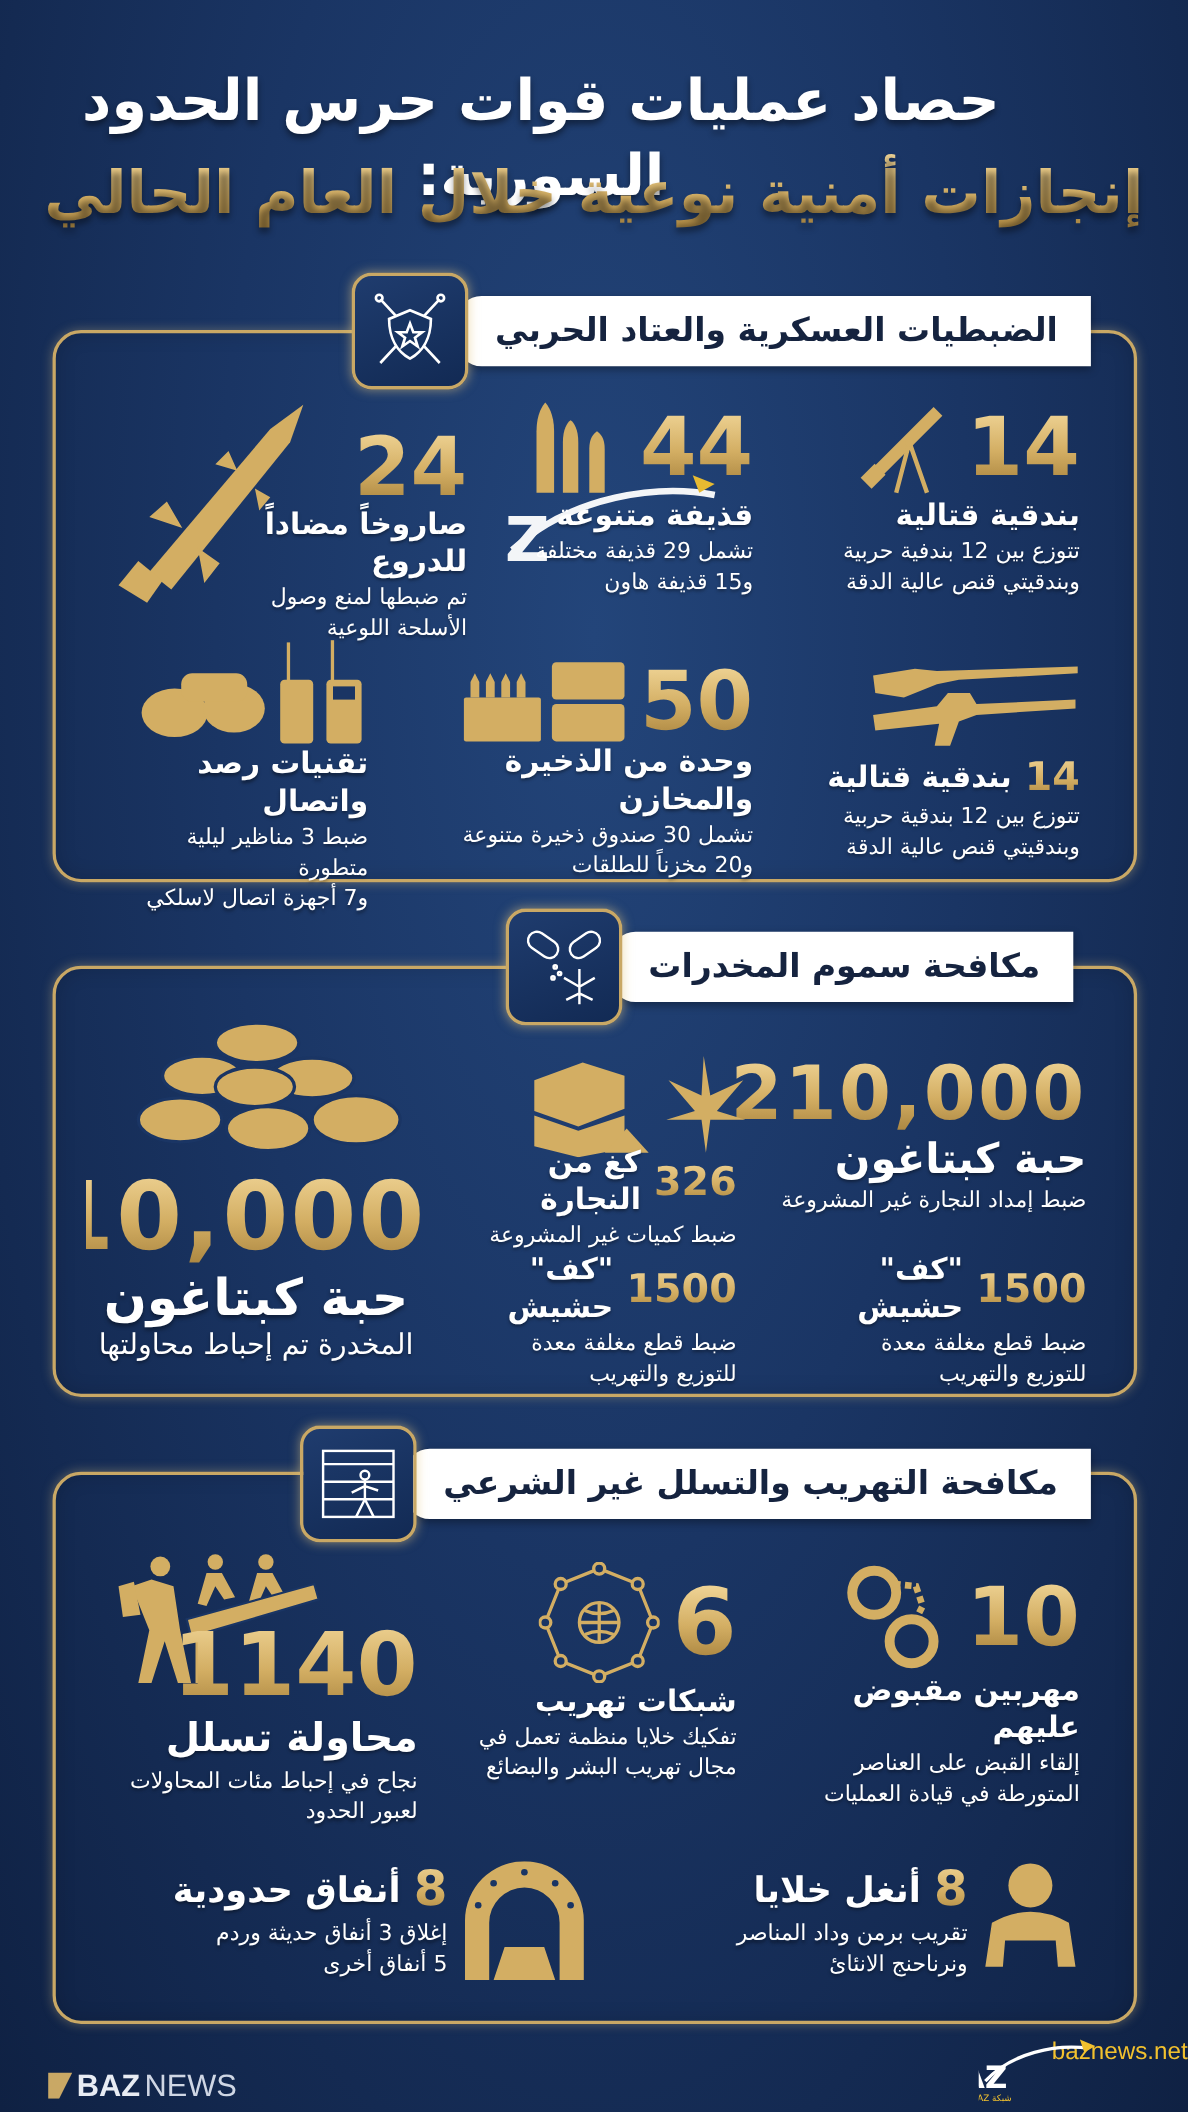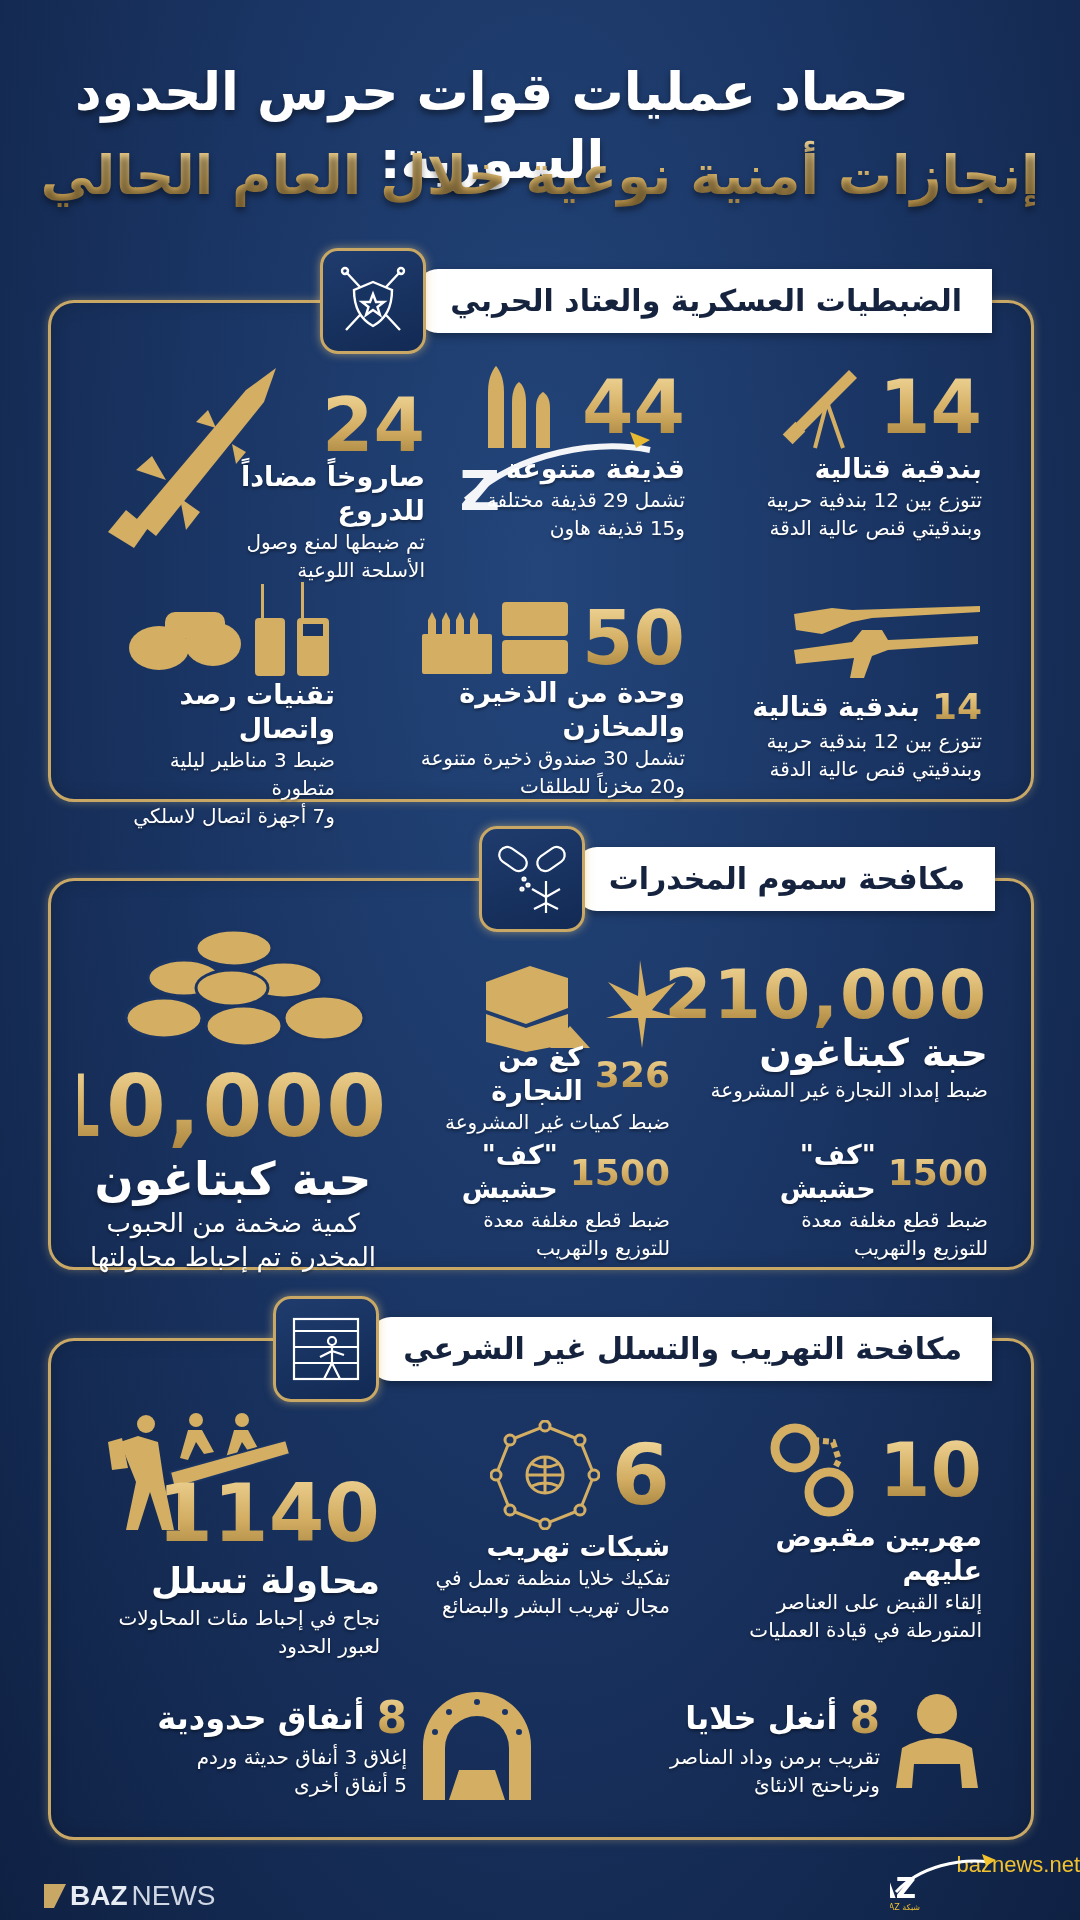--- a/index.html
+++ b/index.html
@@ -41,21 +41,21 @@
     box-shadow: 0 3px 8px rgba(0,0,0,.35);
     white-space: nowrap;
   }
   .header .icon-box {
     width: 106px; height: 106px; border-radius: 18px;
     background: linear-gradient(160deg, #1f3c6e, #122a54);
     border: 3px solid #c9a865; box-shadow: 0 0 10px rgba(230,200,130,.55);
     display: flex; align-items: center; justify-content: center; position: relative; z-index: 2;
   }
   .h1 { top: 248px; right: 88px; }
-  .h2 { top: 826px; right: 85px; }
+  .h2 { top: 826px; right: 104px; }
   .h3 { top: 1296px; right: 88px; }
 
   .item { position: absolute; text-align: right; }
   .item .num { font-weight: bold; font-size: 66px; line-height: 70px; }
   .item .lbl { font-weight: bold; font-size: 27px; line-height: 34px; color: #fff; text-shadow: 0 2px 3px rgba(0,0,0,.4); }
   .item .desc { font-size: 20px; line-height: 28px; color: #fff; text-shadow: 0 2px 3px rgba(0,0,0,.4); }
   .item .inline-num { font-weight: bold; font-size: 36px; }
   .row { display: flex; align-items: center; justify-content: flex-start; gap: 12px; }
 
   .big-num { font-weight: bold; font-size: 86px; line-height: 92px; letter-spacing: 2px; }
@@ -221,21 +221,20 @@
   <ellipse cx="60" cy="56" rx="36" ry="18"></ellipse>
   <ellipse cx="160" cy="58" rx="38" ry="18"></ellipse>
   <ellipse cx="108" cy="66" rx="36" ry="18"></ellipse>
   <ellipse cx="40" cy="96" rx="38" ry="20"></ellipse>
   <ellipse cx="120" cy="104" rx="38" ry="20"></ellipse>
   <ellipse cx="200" cy="96" rx="40" ry="22"></ellipse>
 </svg>
 <div class="item" style="top:1060px; right:692px; width:310px; text-align:center;">
   <div class="big-num gold-grad">210,000</div>
   <div class="big-lbl">حبة كبتاغون</div>
-  <div class="lbl" style="font-size:26px; font-weight:normal;">كمية ضخمة من الحبوب</div>
   <div class="lbl" style="font-size:26px; font-weight:normal;">المخدرة تم إحباط محاولتها</div>
 </div>
 
 <div class="item" style="top:1138px; right:410px; width:270px;">
   <div class="row">
     <span class="inline-num gold-grad">1500</span>
     <span class="lbl">"كف" حشيش</span>
   </div>
   <div class="desc">ضبط قطع مغلفة معدة</div>
   <div class="desc">للتوزيع والتهريب</div>

